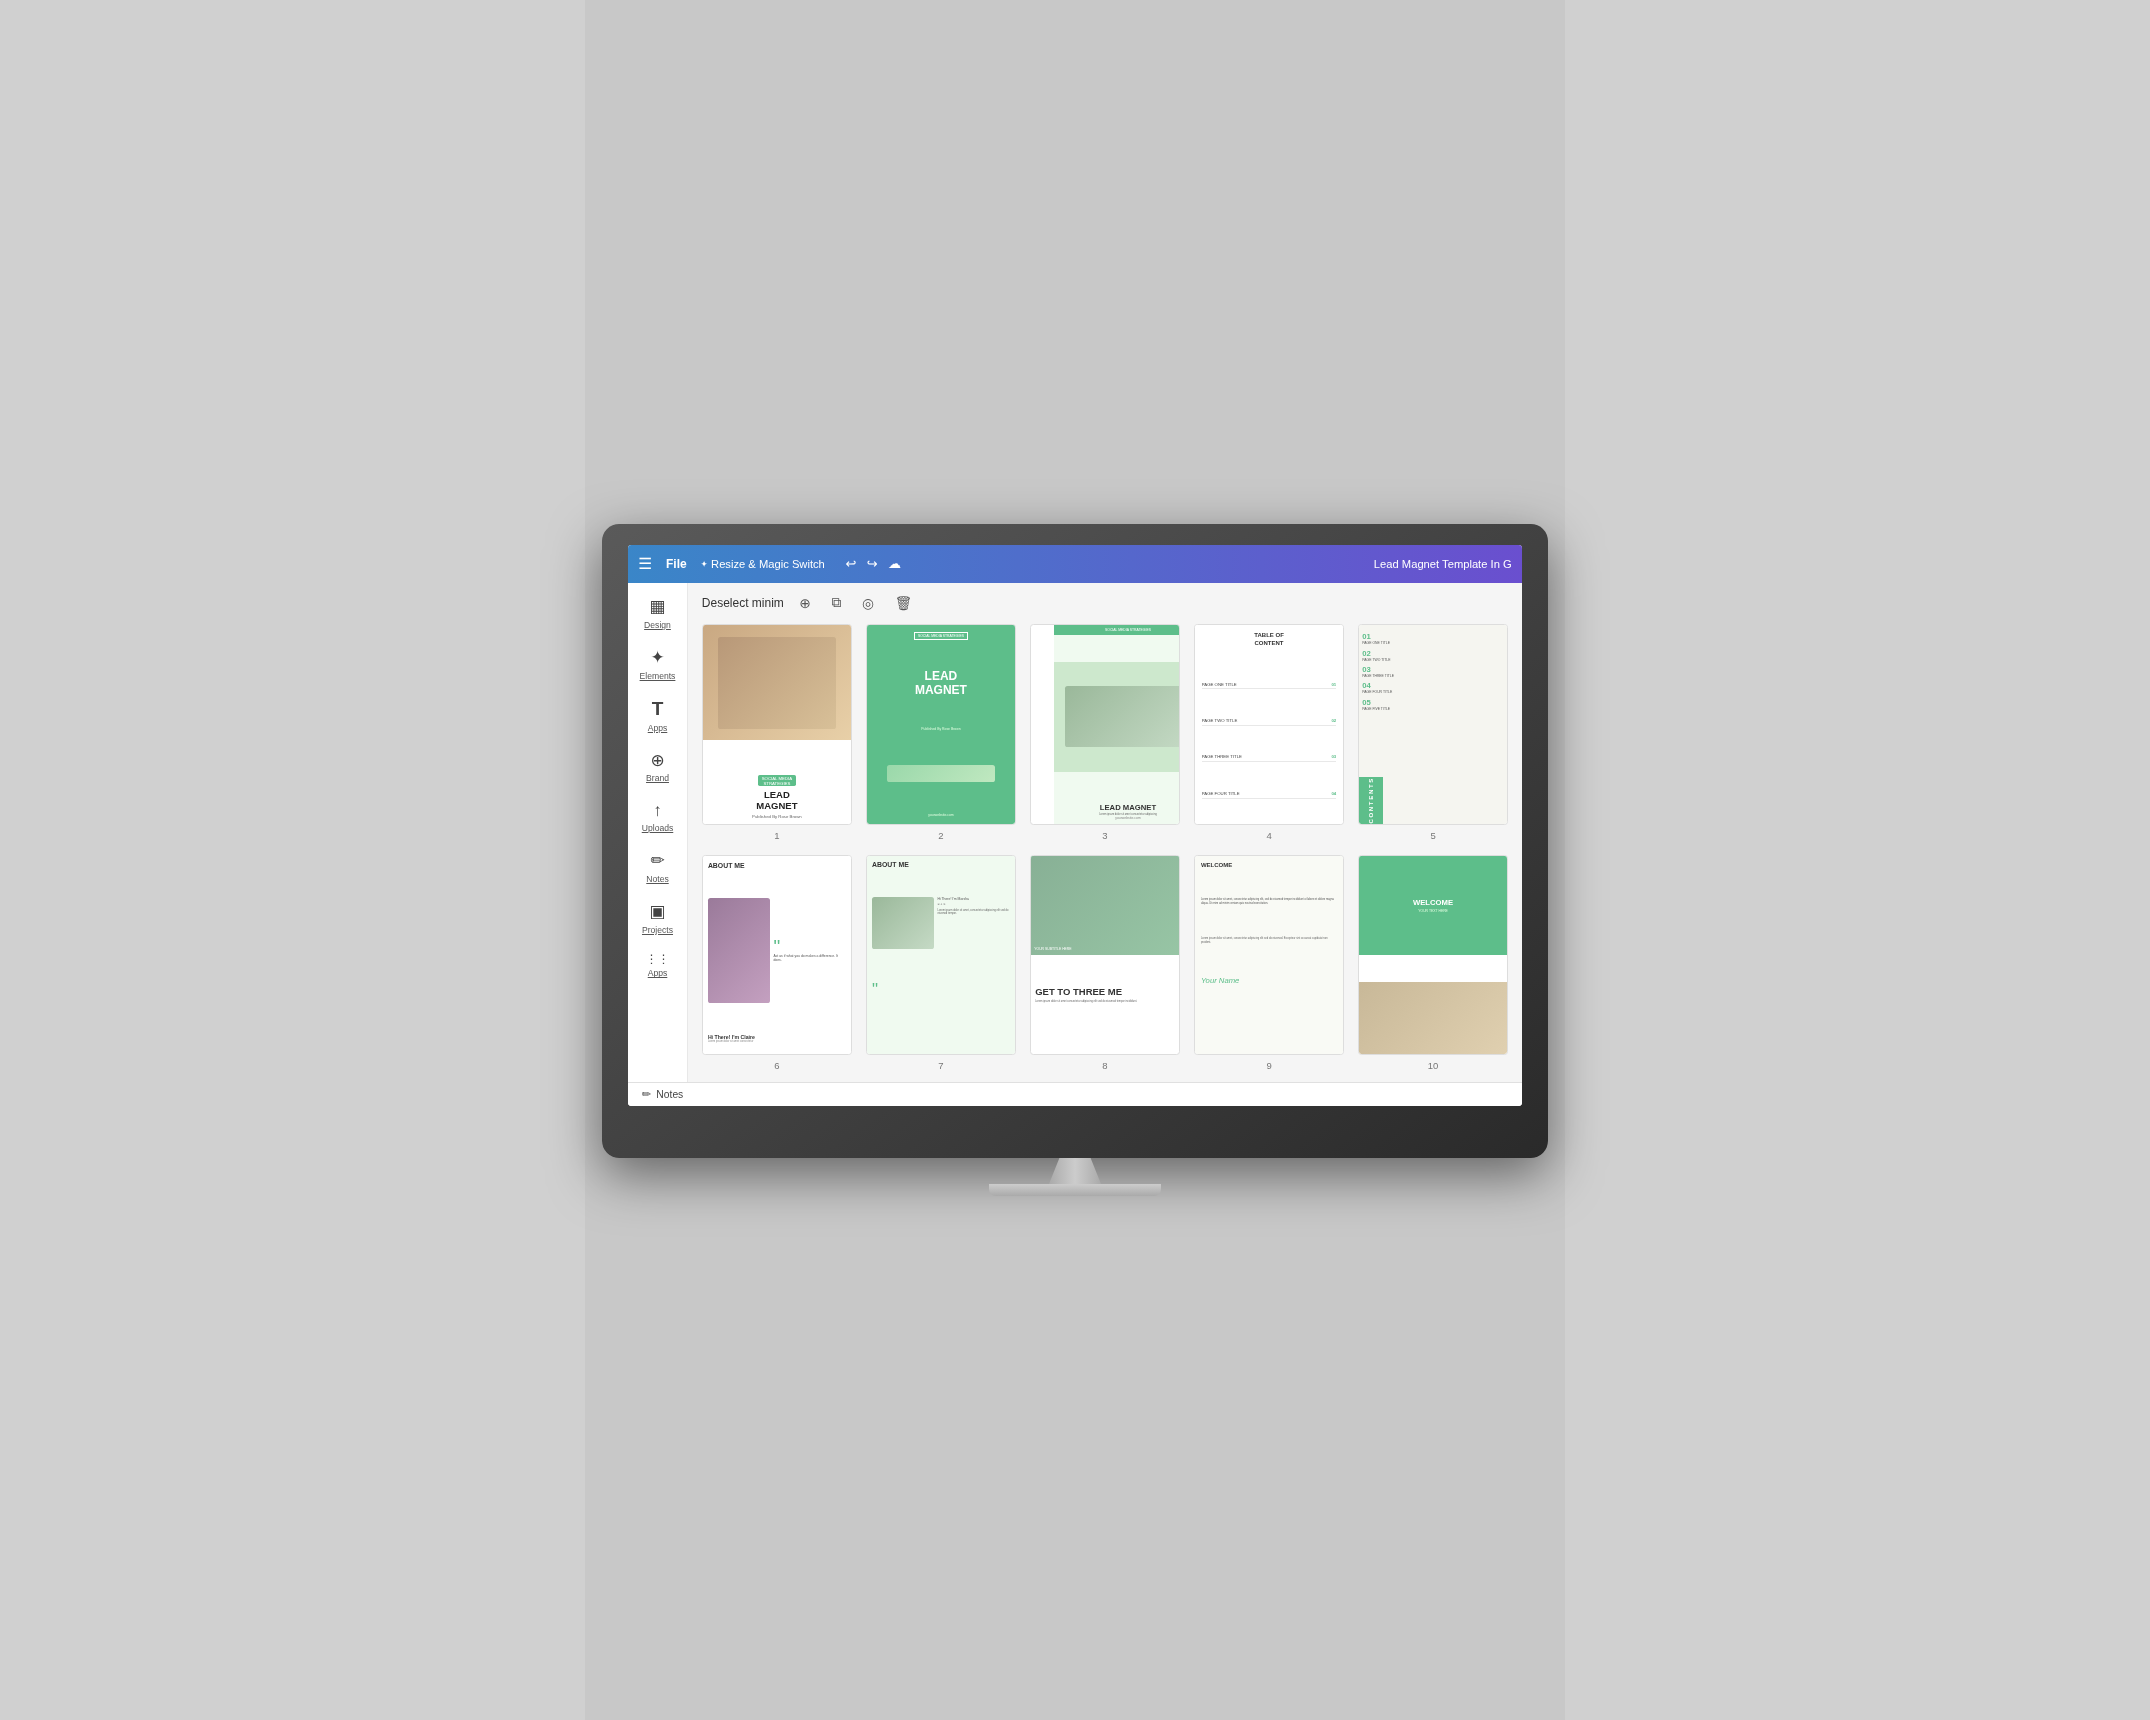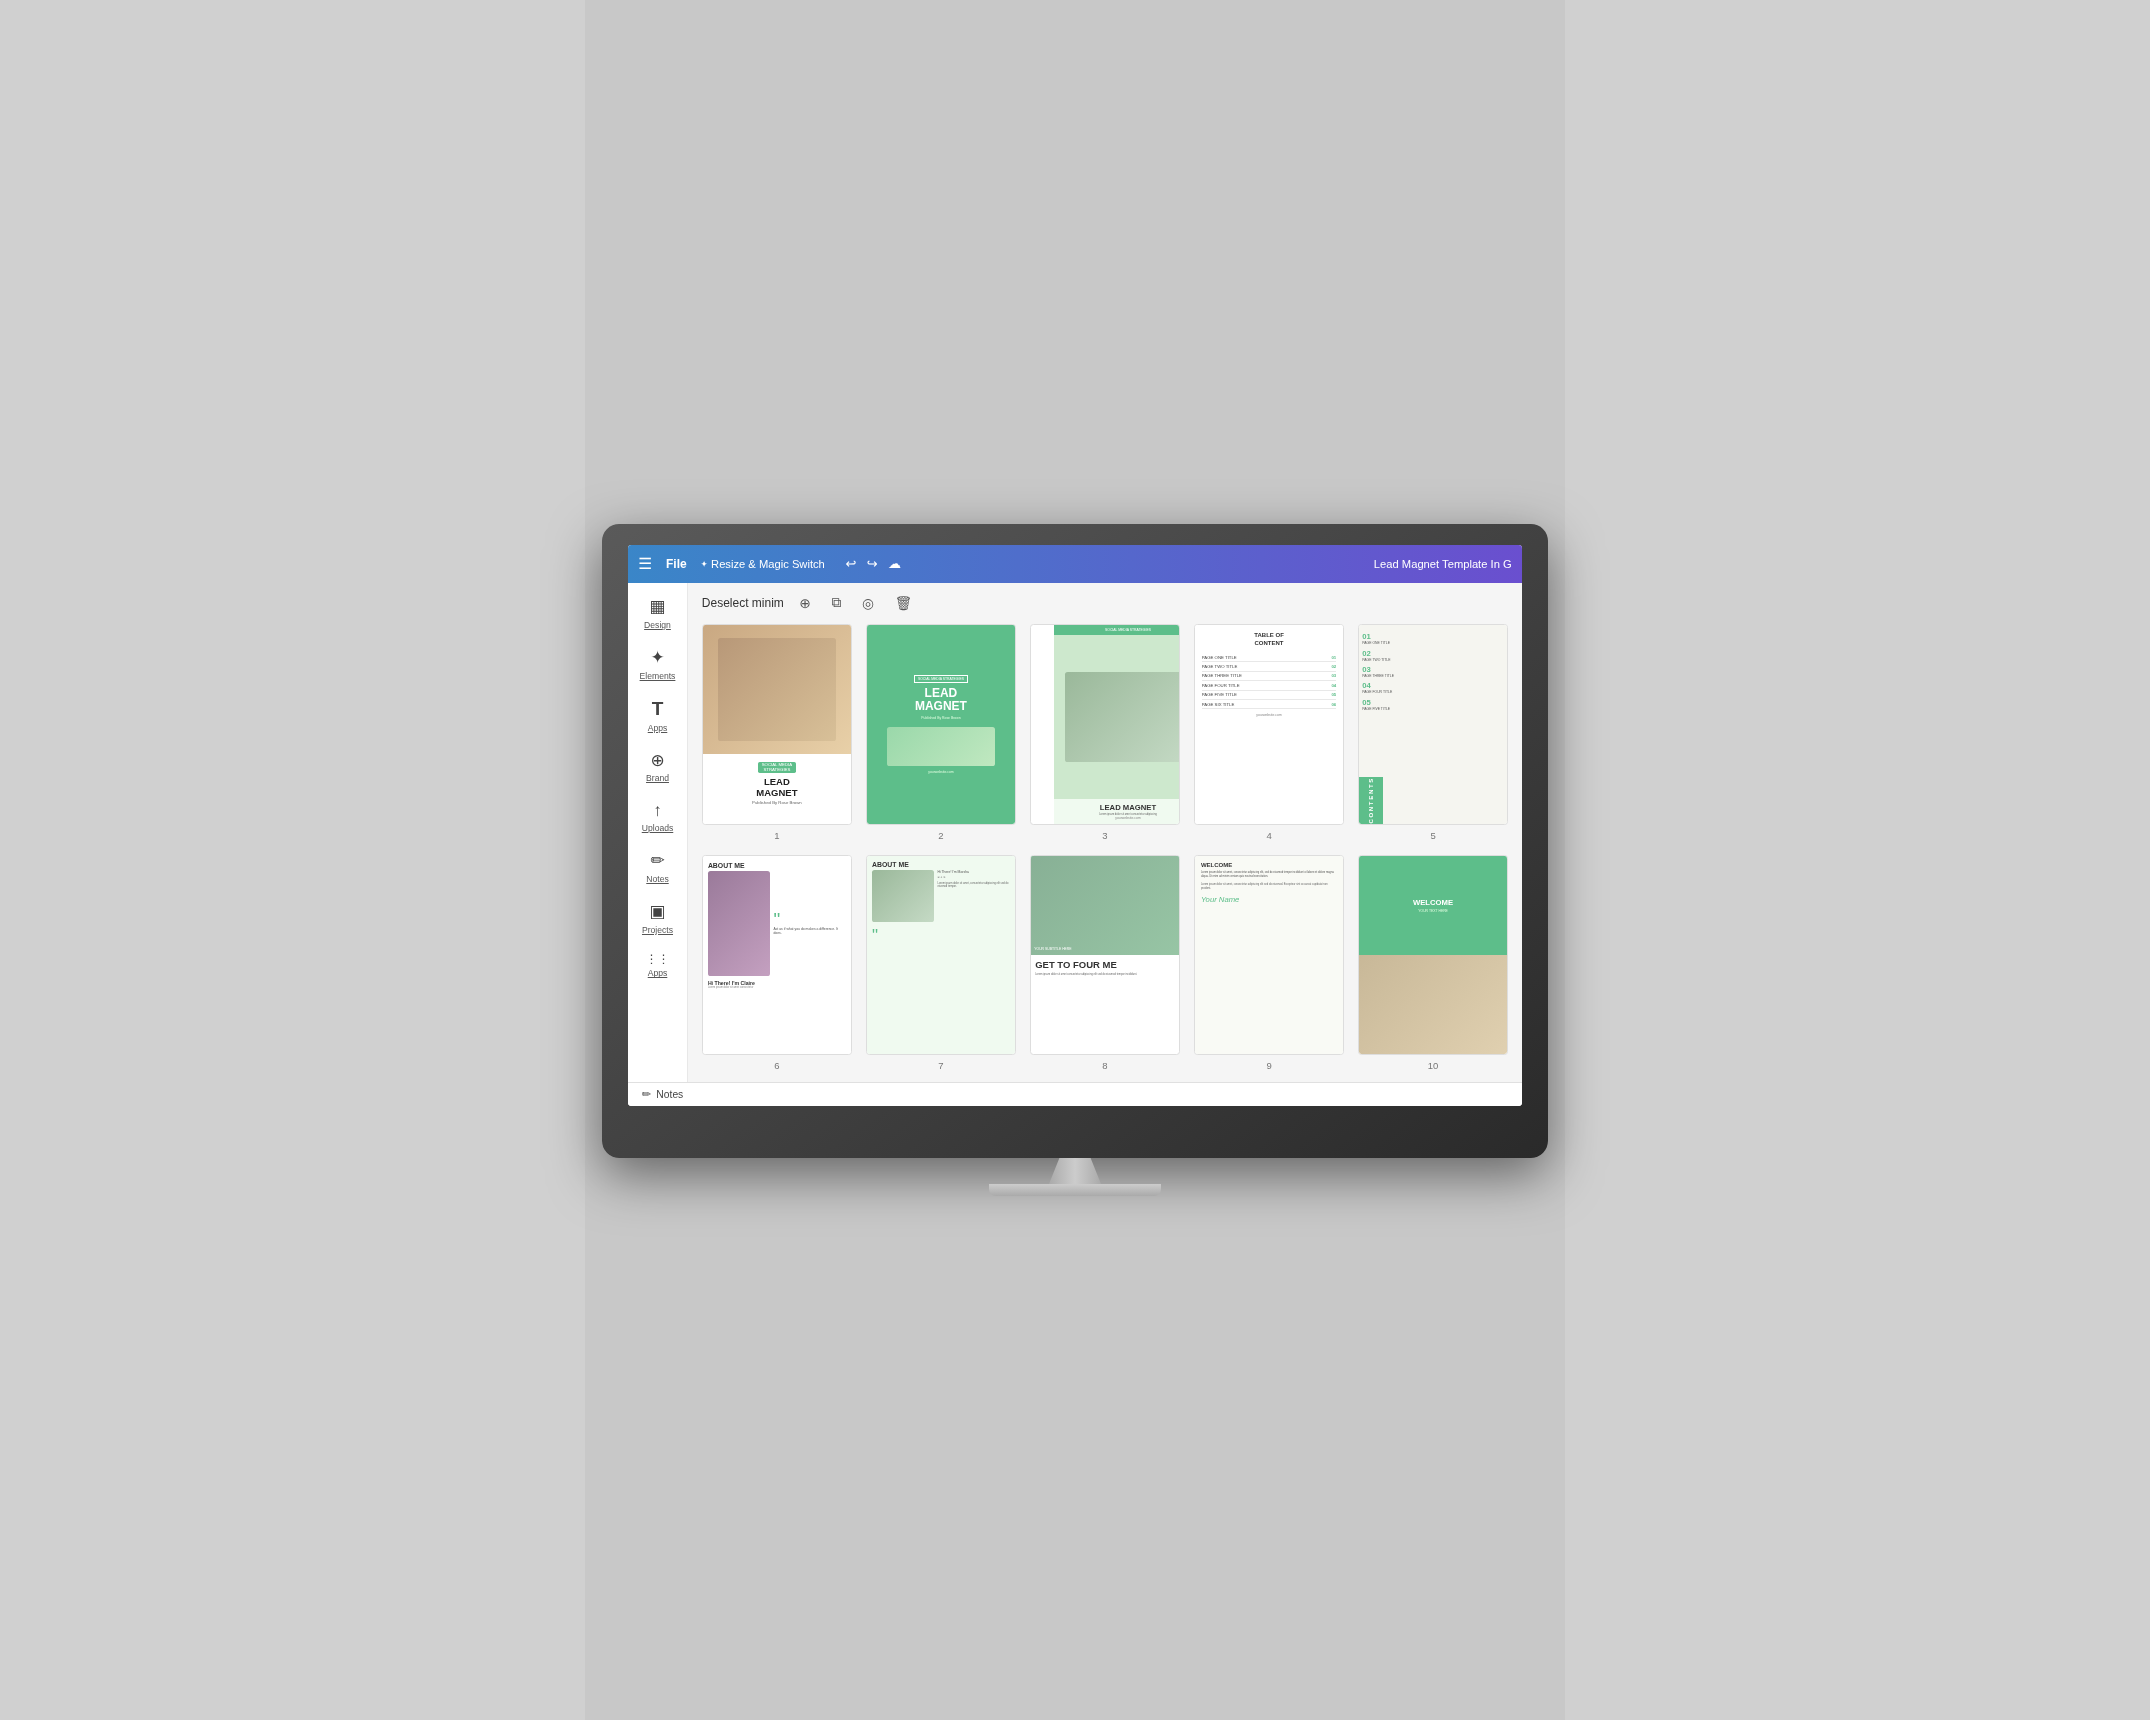--- a/index.html
+++ b/index.html
@@ -171,20 +171,21 @@
       color: #777;
     }
 
     
     .thumb-inner {
       width: 100%;
       height: 100%;
       display: flex;
       flex-direction: column;
       position: relative;
+      gap: 27px;
     }
 
     
     .page1 {
       background: #fff;
     }
     .page1-top {
       height: 65%;
       background: #ccc;
       position: relative;
@@ -635,21 +636,21 @@
               </div>
 
               <div class="page-card">
                 <div class="page-thumb">
                   <div class="thumb-inner">
                     <div style="height:50%;position:relative;background:#5dbe8a;display:flex;align-items:flex-end;padding:3.4px;">
                       <div style="position:absolute;top:0;left:0;right:0;bottom:0;background:linear-gradient(135deg,#9aaa9a,#b0c8b0);opacity:0.7;"></div>
                       <div style="position:relative;z-index:1;font-size:3.4px;color:white;text-transform:uppercase;">YOUR SUBTITLE HERE</div>
                     </div>
                     <div style="padding:4.3px;background:#fff;">
-                      <div style="font-size:9.5px;font-weight:bold;color:#333;line-height:1.2;">GET TO FOUR ME</div>
+                      <div style="font-size:9.5px;font-weight:bold;color:#333;line-height:1.2;">GET TO THREE ME</div>
                       <div style="font-size:2.6px;color:#666;margin-top:2.6px;line-height:1.4;">Lorem ipsum dolor sit amet consectetur adipiscing elit sed do eiusmod tempor incididunt.</div>
                     </div>
                   </div>
                 </div>
                 <span class="page-num">8</span>
               </div>
 
               <div class="page-card">
                 <div class="page-thumb">
                   <div class="thumb-inner" style="background:#f9faf5;padding:6px;">

